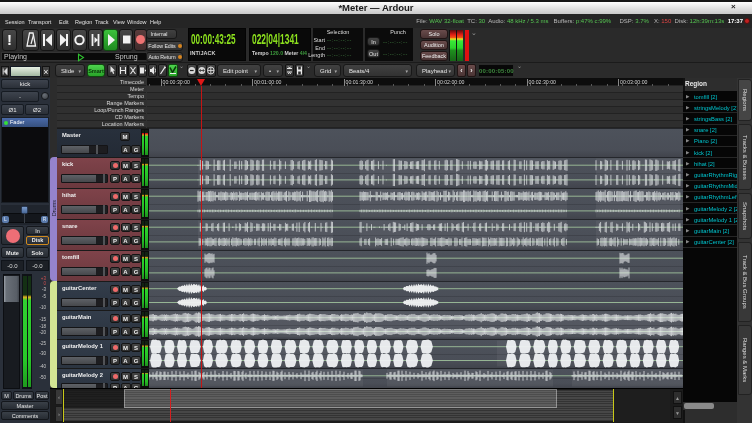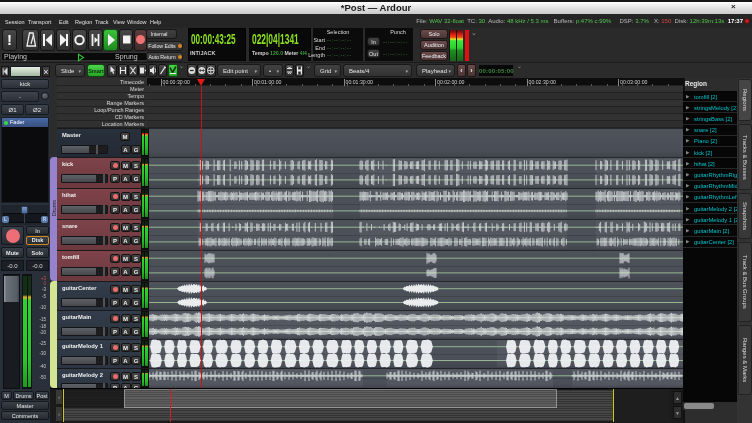--- a/index.html
+++ b/index.html
@@ -3,21 +3,21 @@
 *{margin:0;padding:0;box-sizing:border-box;font-family:"Liberation Sans",sans-serif}
 body{width:752px;height:423px;overflow:hidden;background:#2a2a2a;position:relative}
 .abs{position:absolute}
 .btn{position:absolute;background:linear-gradient(#474747,#2f2f2f);border:1px solid #141414;border-radius:3px;color:#eee}
 .btn svg{display:block;margin:auto}
 .tbw{position:absolute;background:linear-gradient(#414141,#323232);border:1px solid #181818;border-radius:3px;color:#e4e4e4;font-size:6px;display:flex;align-items:center}
 .hbtn{position:absolute;background:linear-gradient(#454545,#2e2e2e);border:1px solid #141414;border-radius:2px;color:#eee;font-size:6px;font-weight:bold;display:flex;align-items:center;justify-content:center}
 .grn{color:#56c552}
 </style></head><body>
 <div class="abs" style="left:0;top:0;width:752px;height:2px;background:#161616"></div>
-<div class="abs" style="left:0;top:2px;width:752px;height:12px;background:linear-gradient(#ffffff,#c9c9c9);text-align:center;font-size:9.5px;font-weight:bold;color:#1b1b1b;line-height:12px">*Post — Ardour</div>
+<div class="abs" style="left:0;top:2px;width:752px;height:12px;background:linear-gradient(#ffffff,#c9c9c9);text-align:center;font-size:9.5px;font-weight:bold;color:#1b1b1b;line-height:12px">*Meter — Ardour</div>
 <div class="abs" style="left:731px;top:2px;font-size:8px;font-weight:bold;color:#222">×</div>
 <div class="abs" style="left:0;top:14px;width:752px;height:14px;background:#252525"></div>
 <div class="abs" style="left:5px;top:19px;font-size:5.5px;color:#e2e2e2">Session</div>
 <div class="abs" style="left:28px;top:19px;font-size:5.5px;color:#e2e2e2">Transport</div>
 <div class="abs" style="left:59px;top:19px;font-size:5.5px;color:#e2e2e2">Edit</div>
 <div class="abs" style="left:75px;top:19px;font-size:5.5px;color:#e2e2e2">Region</div>
 <div class="abs" style="left:95px;top:19px;font-size:5.5px;color:#e2e2e2">Track</div>
 <div class="abs" style="left:113px;top:19px;font-size:5.5px;color:#e2e2e2">View</div>
 <div class="abs" style="left:127px;top:19px;font-size:5.5px;color:#e2e2e2">Window</div>
 <div class="abs" style="left:150px;top:19px;font-size:5.5px;color:#e2e2e2">Help</div>

